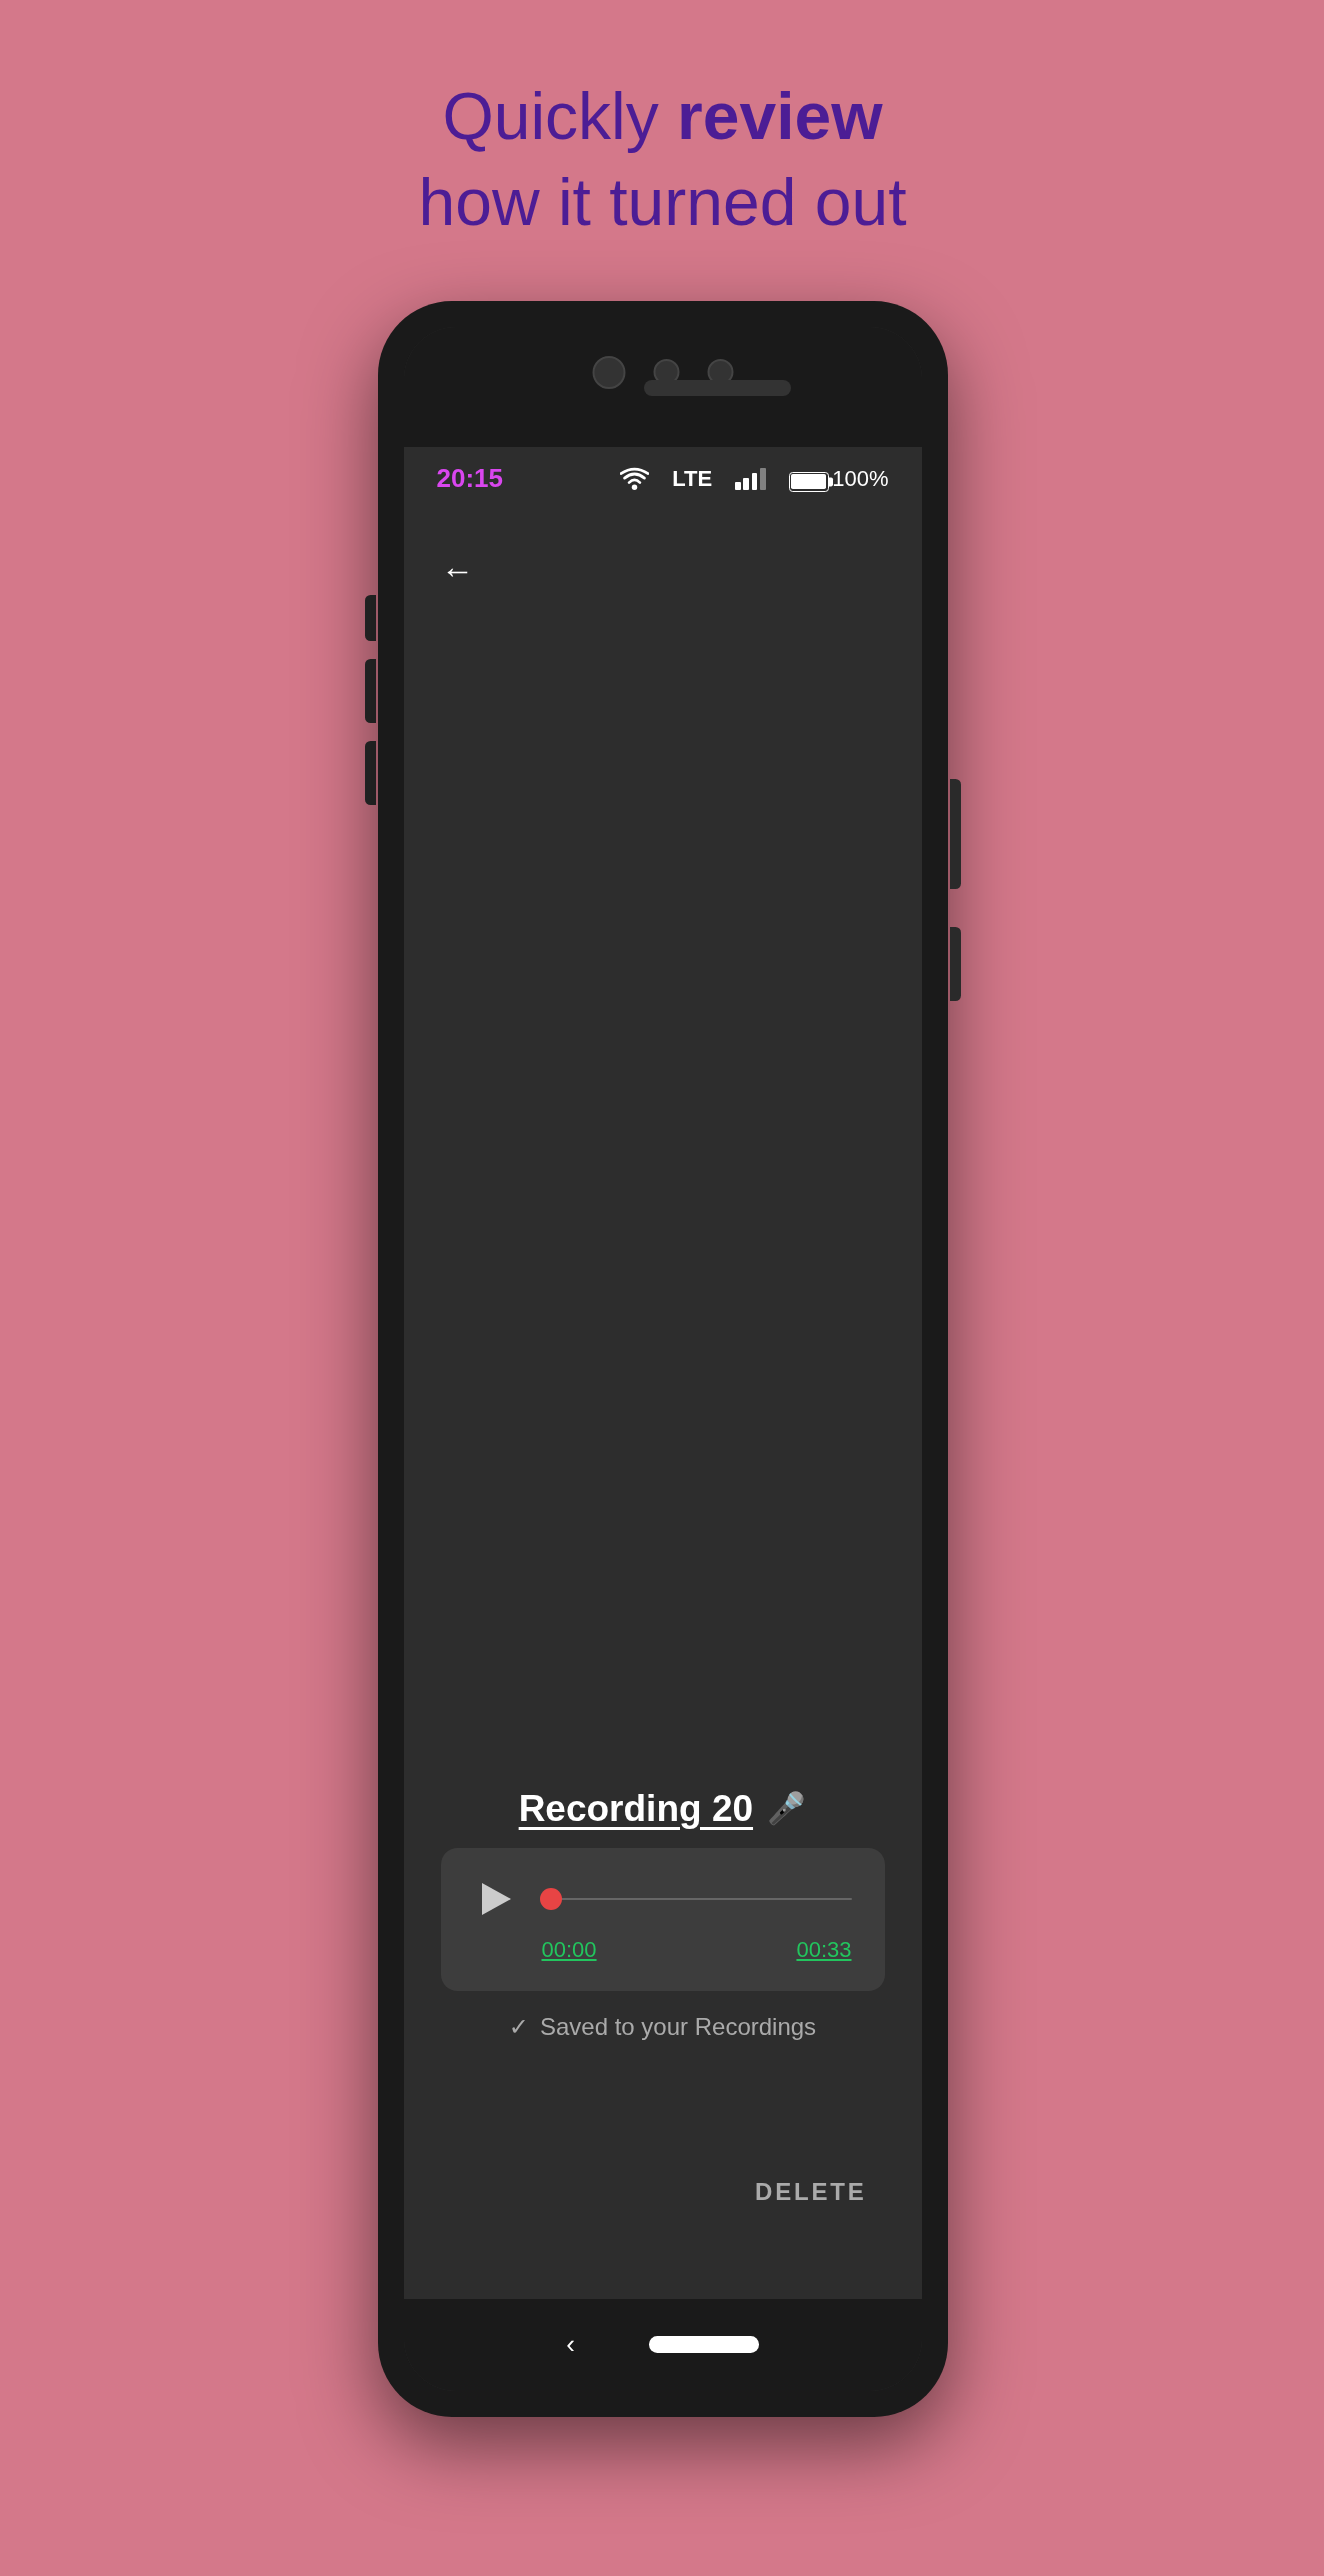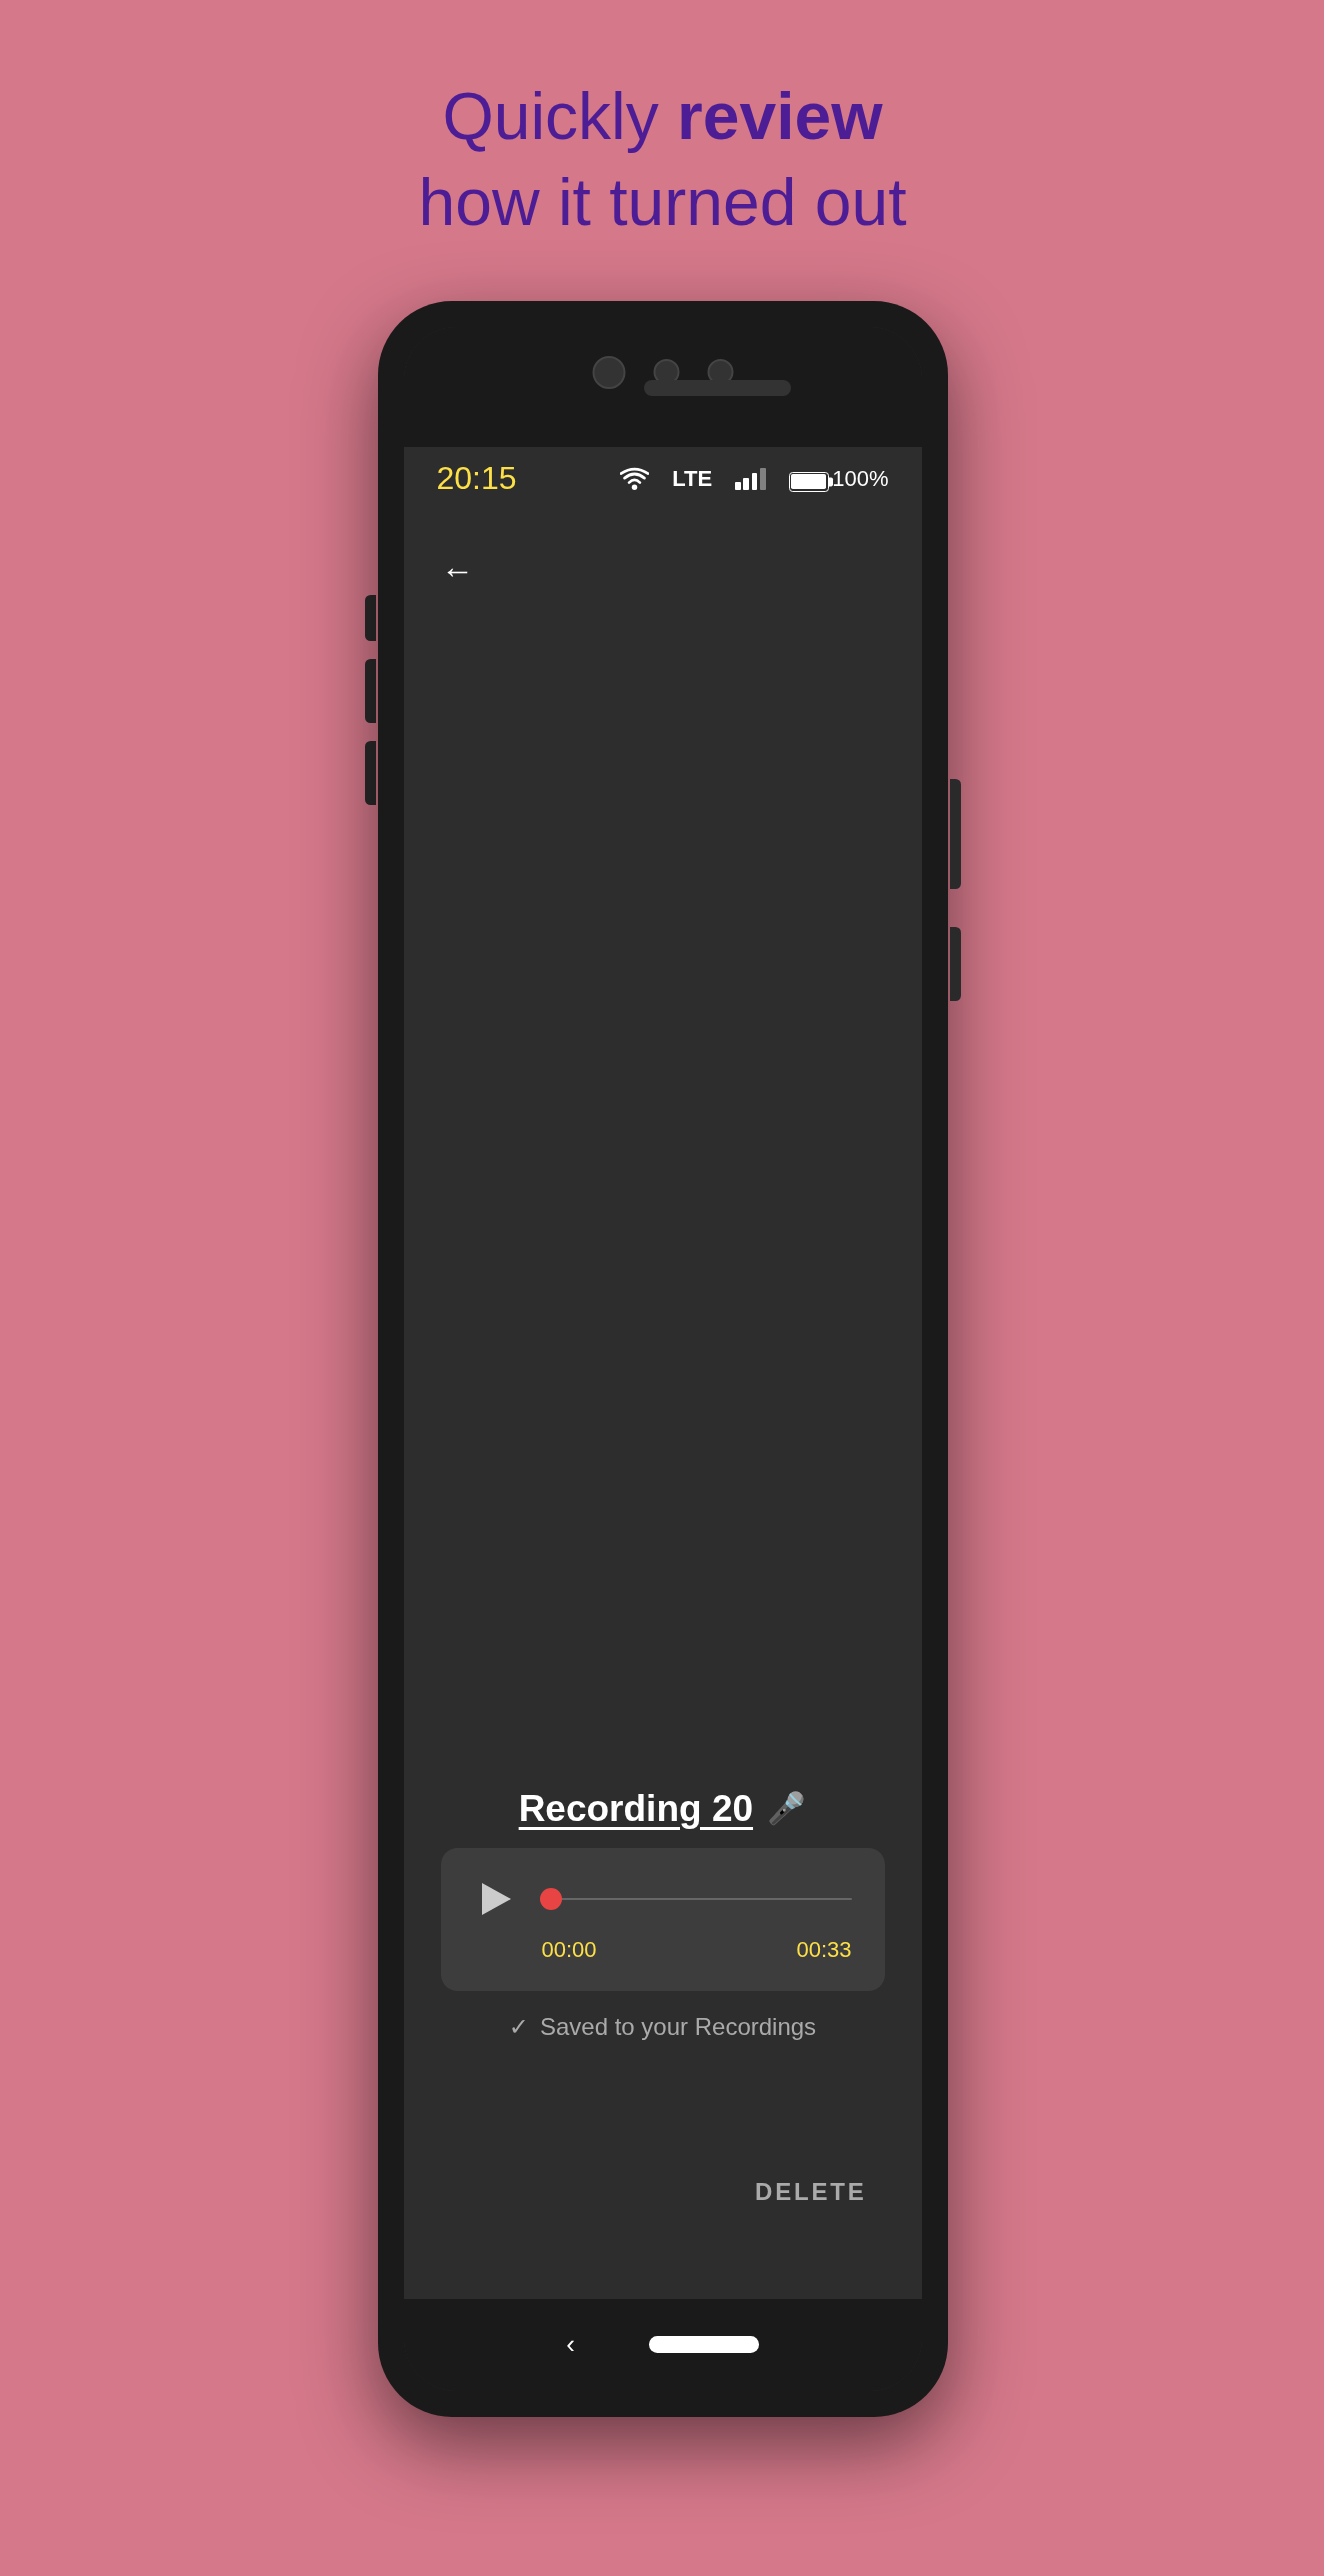--- a/index.html
+++ b/index.html
@@ -136,23 +136,23 @@
       display: flex;
       justify-content: space-between;
       align-items: center;
       padding: 0 33px;
       height: 64px;
       background: #2d2d2d;
       flex-shrink: 0;
     }
 
     .status-time {
-      color: #fde047;
-      font-size: 32px;
-      font-weight: 400;
+      color: #d946ef;
+      font-size: 26px;
+      font-weight: 700;
     }
 
     .status-icons {
       display: flex;
       align-items: center;
       gap: 23px;
       color: white;
       font-size: 22px;
     }
 
@@ -328,22 +328,23 @@
       background: #e84444;
     }
 
     .time-labels {
       display: flex;
       justify-content: space-between;
       margin-left: 68px;
     }
 
     .time-label {
-      color: #fde047;
+      color: #22c55e;
       font-size: 22px;
+      text-decoration: underline;
     }
 
     
     .saved-status {
       display: flex;
       align-items: center;
       gap: 11px;
       color: #aaa;
       font-size: 24px;
     }

